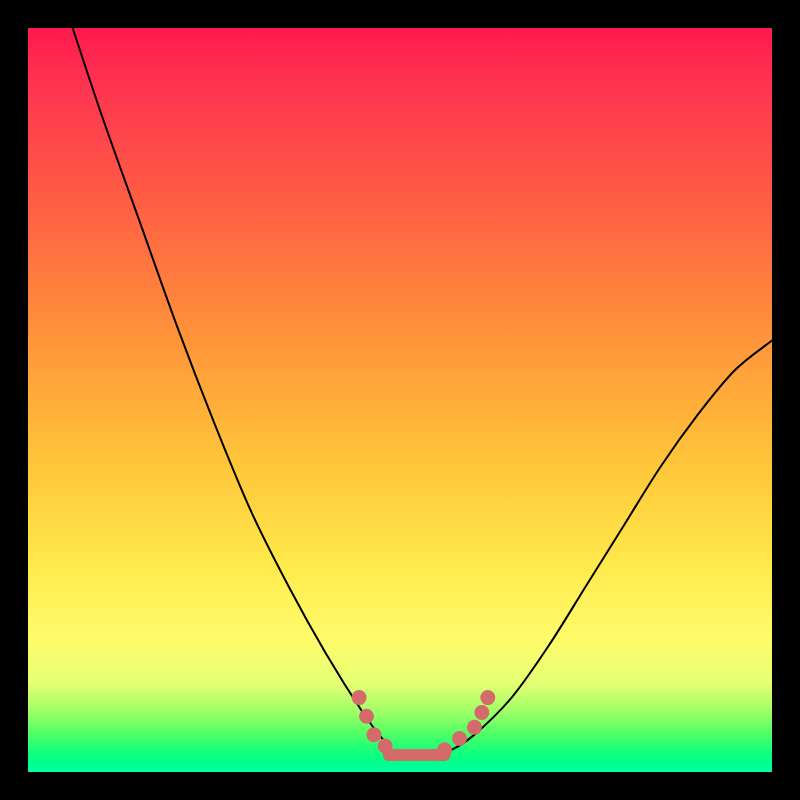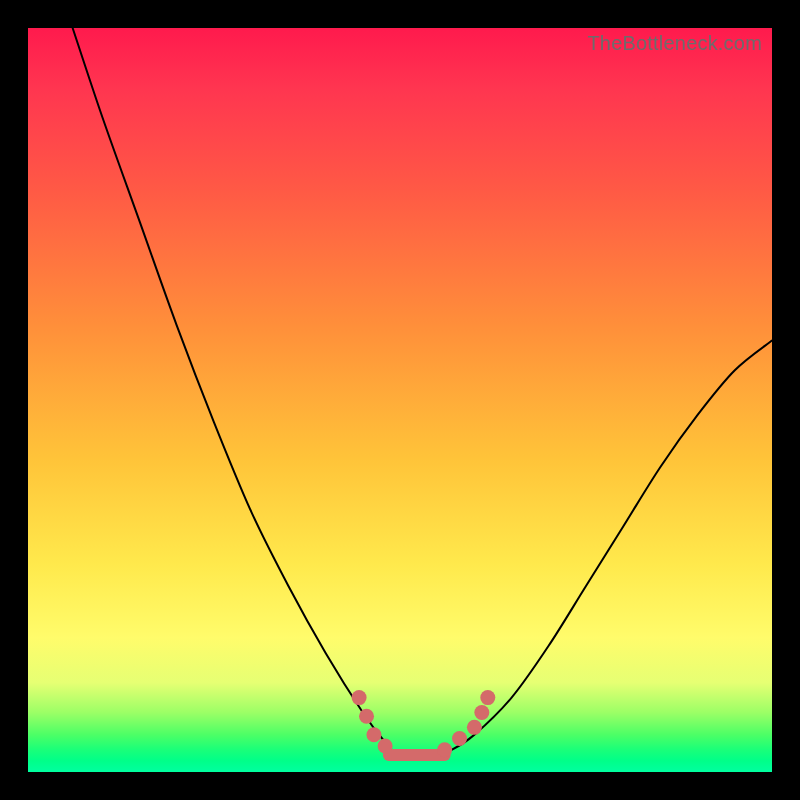--- a/index.html
+++ b/index.html
@@ -76,21 +76,20 @@
     stroke-width: 12;
     stroke-linecap: round;
   }
 </style>
 </head>
 <body>
 
 <div class="frame">
   <div class="plot">
 
-    <div class="watermark">TheBottleneck.com</div>
 
     <svg class="curve" viewBox="0 0 744 744" preserveAspectRatio="none">
       <path id="curve-path" class="stroke-main" d="M 44.64 0 C 49.6 14.879999999999995, 63.24000000000001 57.039999999999964, 74.4 89.27999999999997 C 85.56 121.51999999999998, 99.19999999999999 158.72000000000006, 111.6 193.44000000000005 C 124 228.16000000000005, 136.4 264.12, 148.8 297.6 C 161.20000000000002 331.08000000000004, 173.6 363.32, 186 394.32 C 198.4 425.32, 210.79999999999998 456.32000000000005, 223.2 483.6 C 235.6 510.88, 247.99999999999997 534.44, 260.4 558 C 272.79999999999995 581.56, 285.20000000000005 603.88, 297.6 624.96 C 310 646.0400000000001, 324.88 669.6, 334.8 684.48 C 344.72 699.36, 350.92 706.8, 357.12 714.24 C 363.32 721.6800000000001, 367.04 726.64, 372 729.12 C 376.96 731.6, 381.91999999999996 729.12, 386.88 729.12 C 391.84000000000003 729.12, 395.56000000000006 730.36, 401.76000000000005 729.12 C 407.96000000000004 727.88, 416.64 725.4, 424.08 721.68 C 431.52 717.9599999999999, 436.47999999999996 715.4799999999999, 446.4 706.8 C 456.32 698.12, 471.20000000000005 684.48, 483.6 669.6 C 496 654.72, 508.4 636.12, 520.8 617.52 C 533.1999999999999 598.92, 545.6 577.84, 558 558 C 570.4 538.16, 582.8000000000001 518.32, 595.2 498.48 C 607.6 478.64000000000004, 620 457.56000000000006, 632.4 438.96000000000004 C 644.8 420.36, 657.2 403, 669.6 386.88 C 682 370.76, 694.4 354.63999999999993, 706.8 342.23999999999995 C 719.1999999999999 329.84, 737.8 317.44, 744 312.48"></path>
       <line id="bead-bar" class="bead-bar" x1="360.84" x2="416.64000000000004" y1="726.888" y2="726.888"></line>
       <g id="beads">
           <circle cx="331.08" cy="669.6" r="7.5" class="bead"></circle>
           <circle cx="338.52000000000004" cy="688.2" r="7.5" class="bead"></circle>
           <circle cx="345.96000000000004" cy="706.8" r="7.5" class="bead"></circle>
           <circle cx="357.12" cy="717.96" r="7.5" class="bead"></circle>
           <circle cx="416.64000000000004" cy="721.68" r="7.5" class="bead"></circle>

